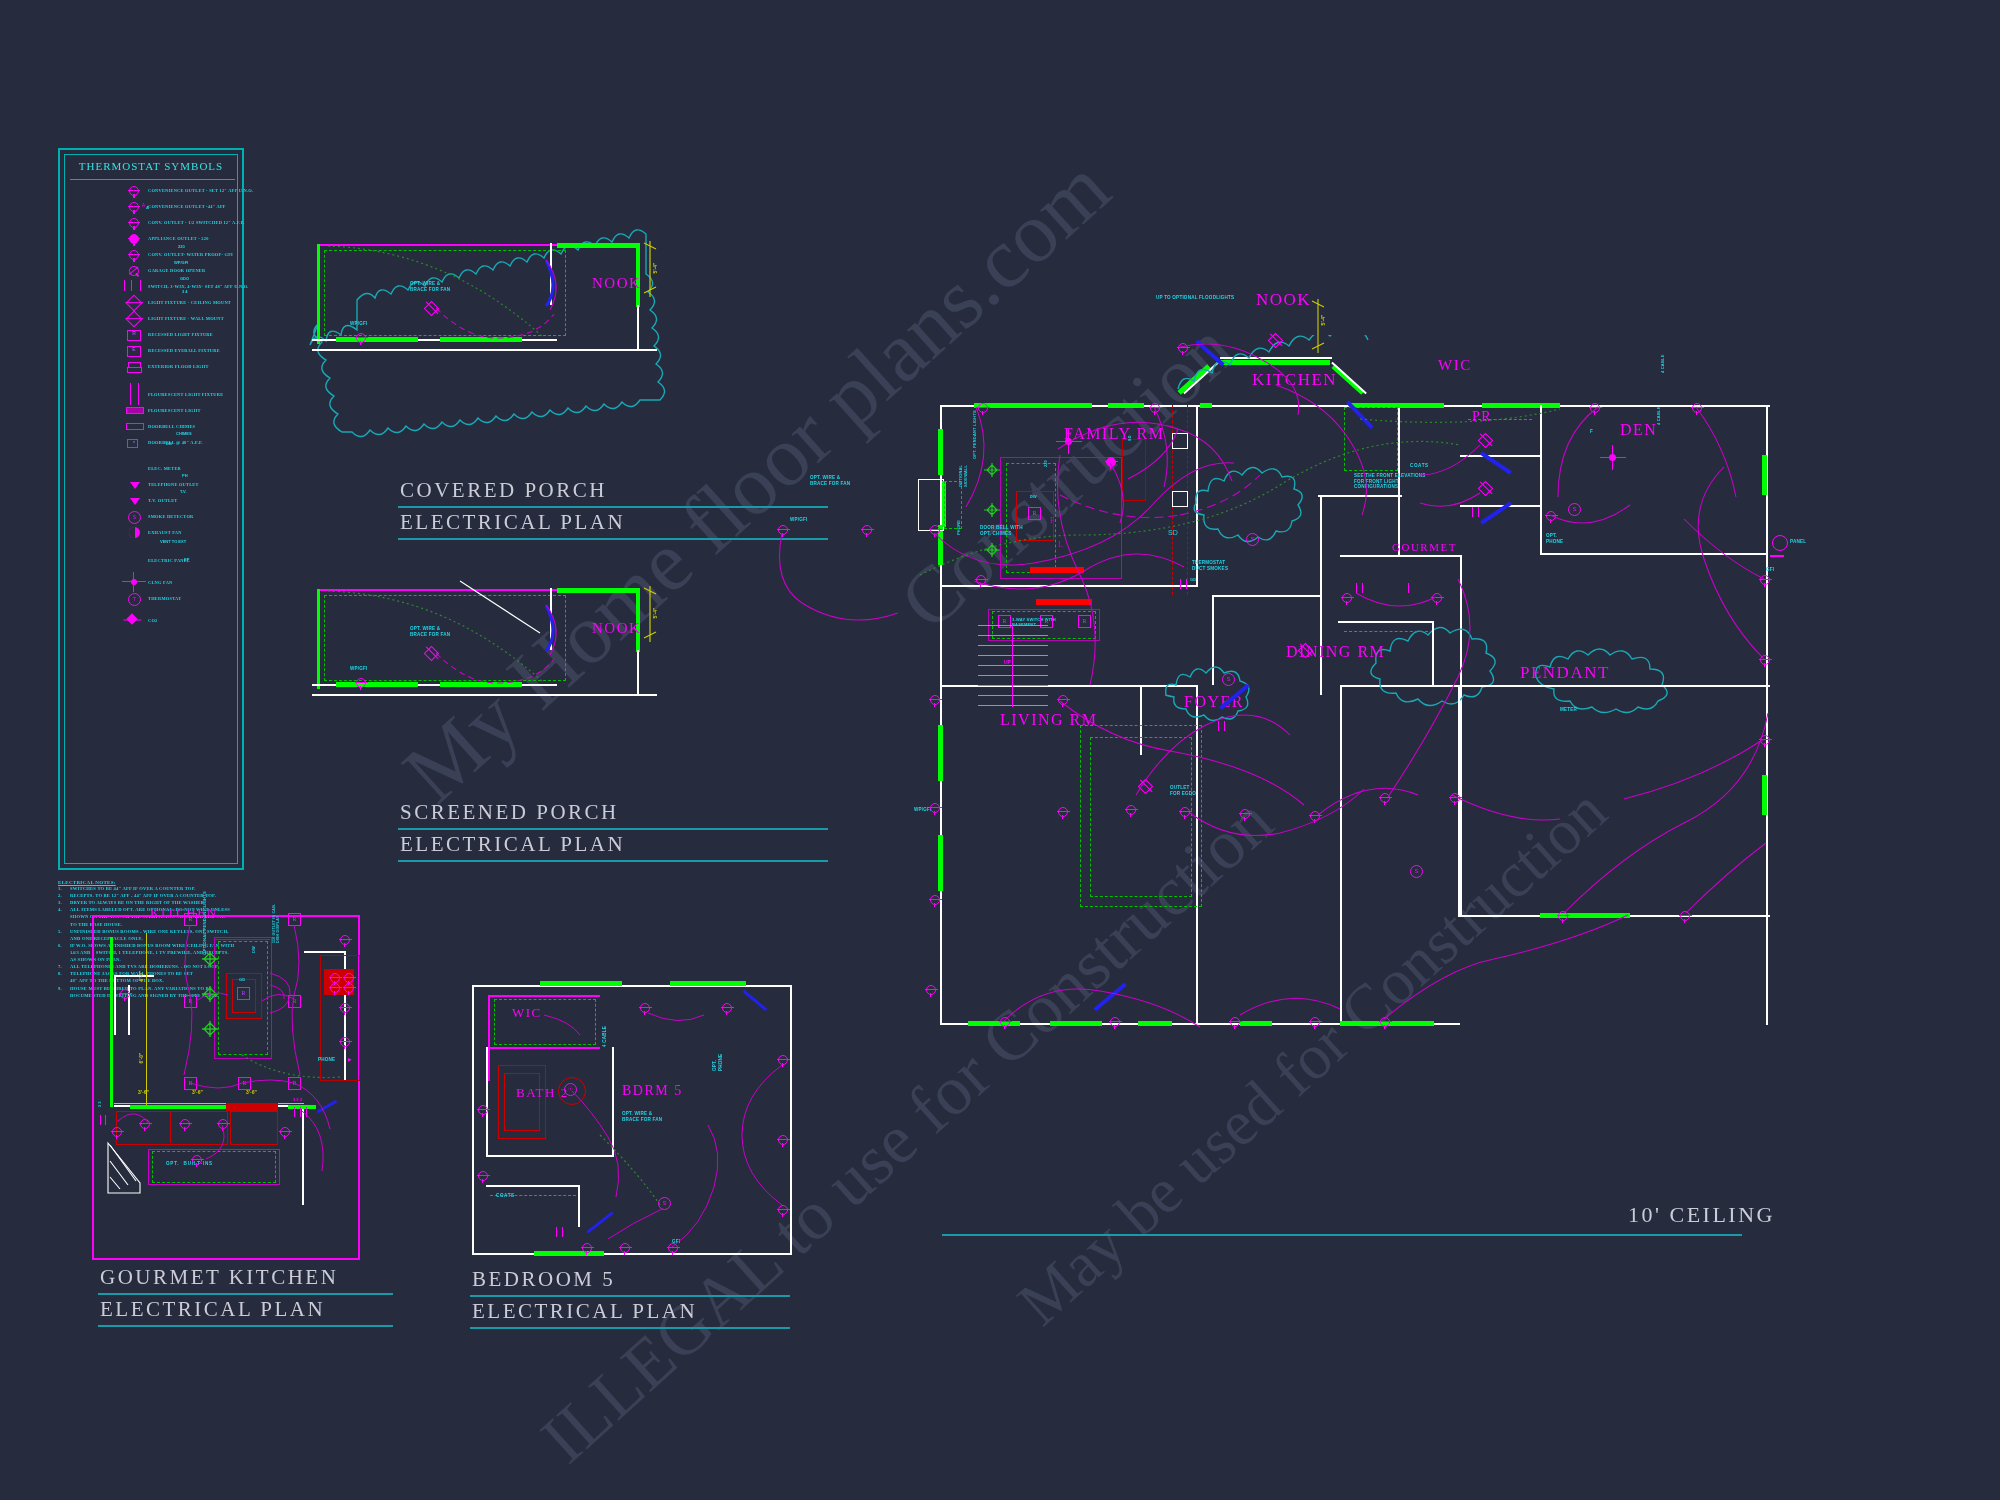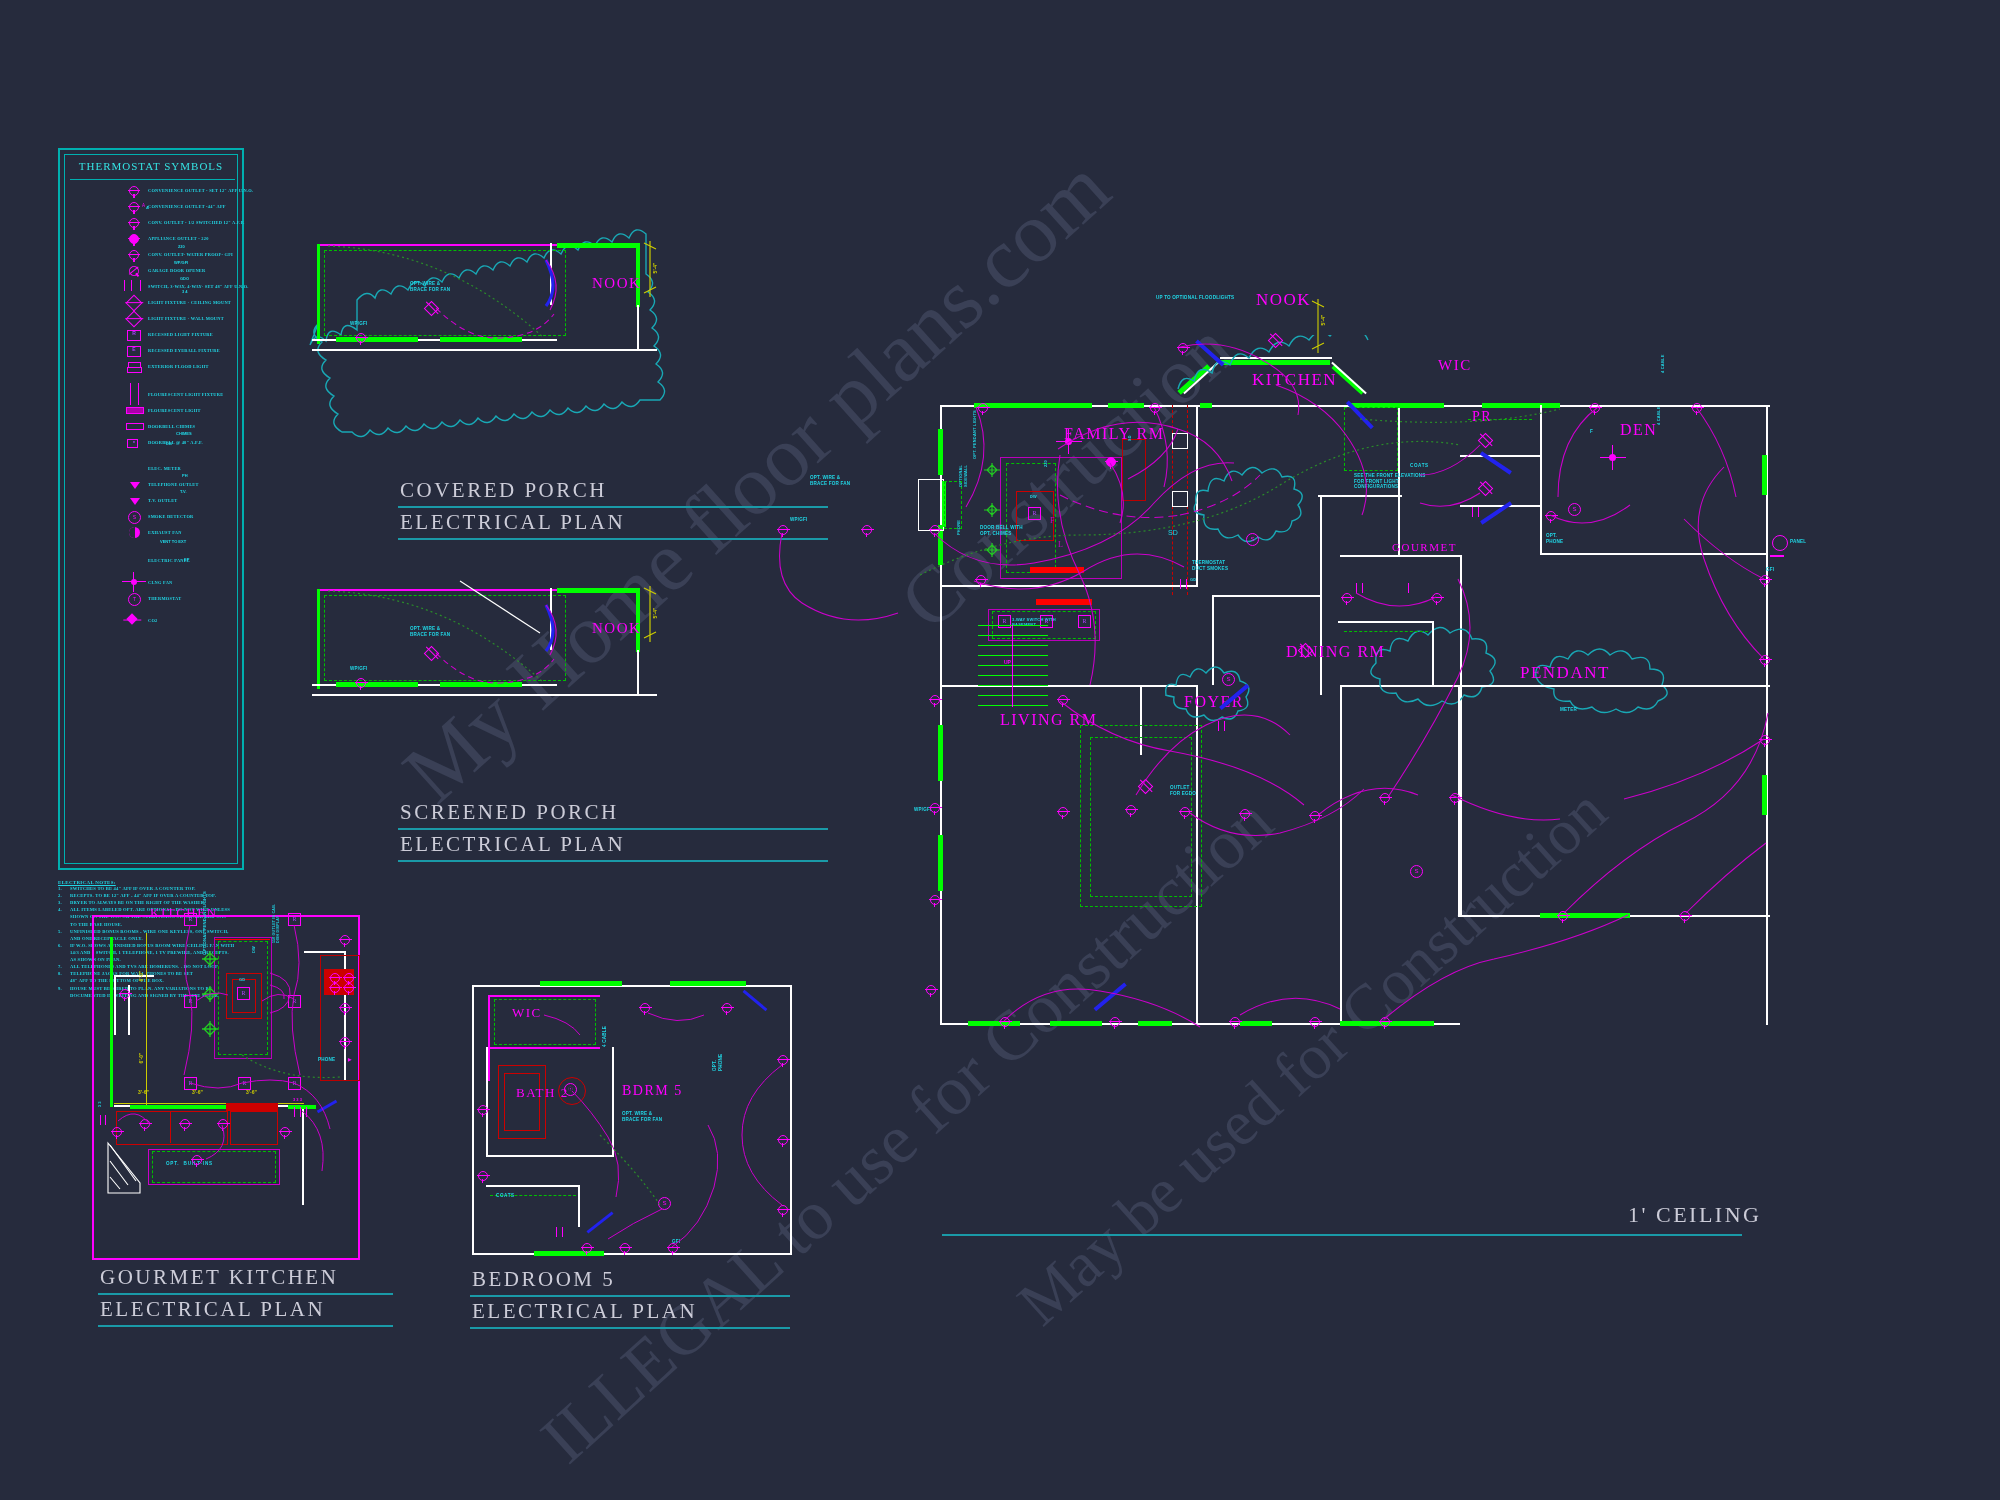--- a/index.html
+++ b/index.html
@@ -966,15 +966,15 @@
         <path d="M120 100 q60,30 120,20"></path>
         <path d="M240 120 q50,-10 80,-40"></path>
       </g>
       <text x="110" y="128" fill="#cc00cc" font-size="8" font-family="Liberation Serif, serif">F</text>
       <text x="118" y="152" fill="#cc00cc" font-size="8" font-family="Liberation Serif, serif">L</text>
       <text x="228" y="140" fill="#21d7e6" font-size="7" font-family="Liberation Sans, sans-serif">SD</text>
     </svg>
   </div>
 
   <div class="rule" style="left:942px;top:1234px;width:800px;"></div>
-  <div class="plan-title" style="left:1628px;top:1202px;font-size:22px;">1'  CEILING</div>
+  <div class="plan-title" style="left:1628px;top:1202px;font-size:22px;">10'  CEILING</div>
 
 </div>
 
 </body></html>

